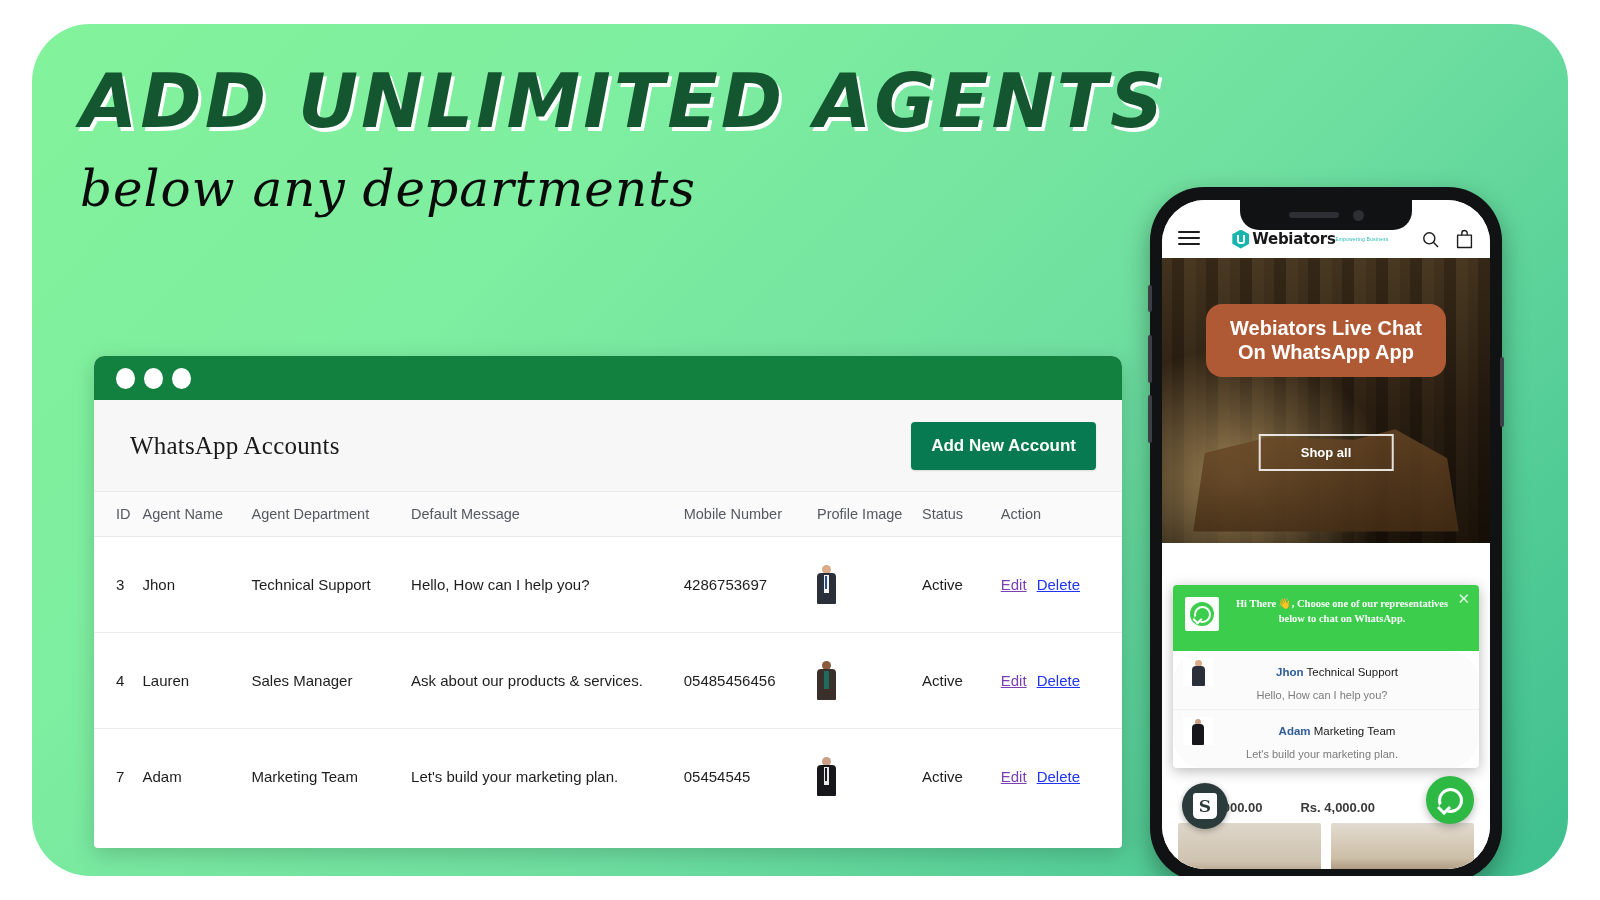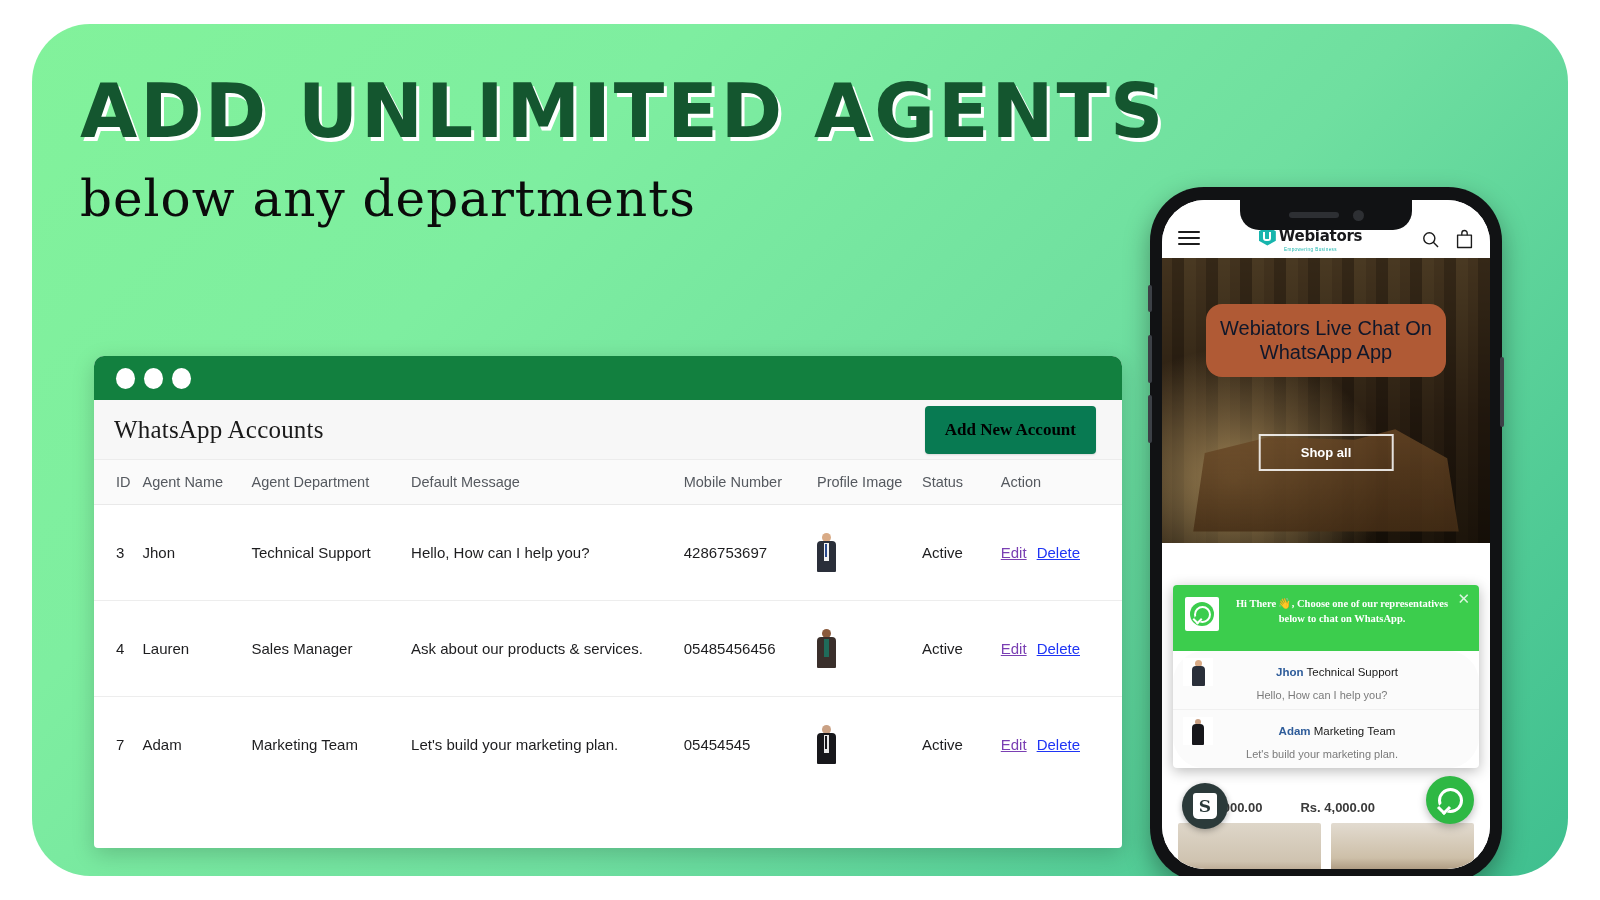--- a/index.html
+++ b/index.html
@@ -10,21 +10,21 @@
 
   
   .promo-card {
     position:absolute; left:32px; top:24px; width:1536px; height:852px;
     border-radius:58px;
     background:linear-gradient(135deg,#82f29b 0%, #7eeea0 28%, #6fdfa0 58%, #4fca95 85%, #3fbf8f 100%);
     overflow:hidden;
   }
 
   
-  .headline-block { position:absolute; left:48px; top:50px; width:1120px; }
+  .headline-block { position:absolute; left:48px; top:40px; width:1120px;font-style:italic; }
   .headline {
     font-family:"DejaVu Sans", sans-serif;
     font-weight:700; font-size:74px; letter-spacing:3px;
     color:#14562f; line-height:1.0;
     text-shadow: 3px 4px 0 #ffffff;
     white-space:nowrap;
   }
   .subheadline {
     font-family:"DejaVu Serif", serif;
     font-size:50px; color:#0b0b0b; margin-top:22px; letter-spacing:1px;
@@ -39,32 +39,32 @@
     box-shadow:0 6px 22px rgba(0,0,0,.18);
     overflow:hidden;
   }
   .win-titlebar {
     height:44px; background:#12803f; display:flex; align-items:center; padding-left:22px;
   }
   .win-dots { display:flex; gap:9px; }
   .win-dot { width:19px; height:21px; border-radius:50%; background:#ffffff; }
 
   .win-subhead {
-    height:60px; background:#f7f7f7; display:flex; align-items:center;
-    padding:0 26px 0 20px; justify-content:space-between;
+    height:92px; background:#f7f7f7; display:flex; align-items:center;
+    padding:0 26px 0 36px; justify-content:space-between;
     border-bottom:1px solid #ececec;
   }
   .panel-title {
     font-family:"Liberation Serif", serif;
     font-size:25px; color:#1a1a1a; letter-spacing:.2px;
   }
   .btn-add {
-    background:#087a52; color:#000000; border:none; border-radius:4px;
+    background:#087a52; color:#ffffff; border:none; border-radius:4px;
     font-size:17px; font-weight:700; padding:14px 20px; cursor:pointer;
-    font-family:Liberation Serif, serif;
+    font-family:Liberation Sans, sans-serif;
     box-shadow:0 1px 2px rgba(0,0,0,.12);
   }
 
   
   table.agents { width:100%; border-collapse:collapse; background:#fff; table-layout:fixed;padding-left:20px; }
   table.agents thead th {
     background:#fafafa; color:#55595f; font-size:14.5px; font-weight:400;
     text-align:left; padding:14px 6px 14px 0; border-bottom:1px solid #e9e9e9;
     white-space:nowrap;
   }
@@ -120,21 +120,21 @@
   .sb-power  { right:-2px; top:170px; width:4px; height:70px; }
 
   
   .site-header {
     position:relative; z-index:20; height:58px; background:#ffffff;
     display:flex; align-items:center; justify-content:space-between;
     padding:18px 16px 0 16px;
   }
   .hamburger { width:22px; }
   .hamburger span { display:block; height:2px; background:#1c1c1c; margin:4px 0; border-radius:1px; }
-  .brand-logo { display:flex; flex-direction:column; align-items:center; margin-top:2px; }
+  .brand-logo { display:flex; flex-direction:row; align-items:center; margin-top:2px; }
   .brand-row { display:flex; align-items:center; gap:3px; }
   .brand-mark {
     width:17px; height:19px; background:#17b5ad;
     clip-path:polygon(50% 0,100% 25%,100% 75%,50% 100%,0 75%,0 25%);
     display:flex; align-items:center; justify-content:center;
   }
   .brand-mark i {
     display:block; width:8px; height:9px; border:2px solid #fff; border-top:none;
     border-radius:0 0 3px 3px; font-style:normal;
   }
@@ -154,21 +154,21 @@
   .hero::after{
     content:""; position:absolute; left:6%; bottom:4%; width:88%; height:46%;
     background:
       linear-gradient(180deg, rgba(120,82,44,.75), rgba(70,46,22,.85));
     clip-path:polygon(8% 40%,30% 28%,60% 30%,74% 22%,92% 44%,96% 100%,4% 100%);
     filter:blur(.4px);
   }
   .hero-badge {
     position:absolute; left:50%; transform:translateX(-50%); top:46px;
     width:240px; background:#b05a35; border-radius:16px; padding:12px 8px;
-    text-align:center; color:#0f172a; font-size:20px; line-height:1.22; font-weight:400;
+    text-align:center; color:#ffffff; font-size:20px; line-height:1.22; font-weight:700;
     z-index:5;
   }
   .hero-shopall {
     position:absolute; left:50%; transform:translateX(-50%); bottom:72px; z-index:6;
     border:2px solid rgba(255,255,255,.85); padding:9px 40px;
     color:#ffffff; font-size:13px; font-weight:700;
   }
 
   
   .chat-widget {

